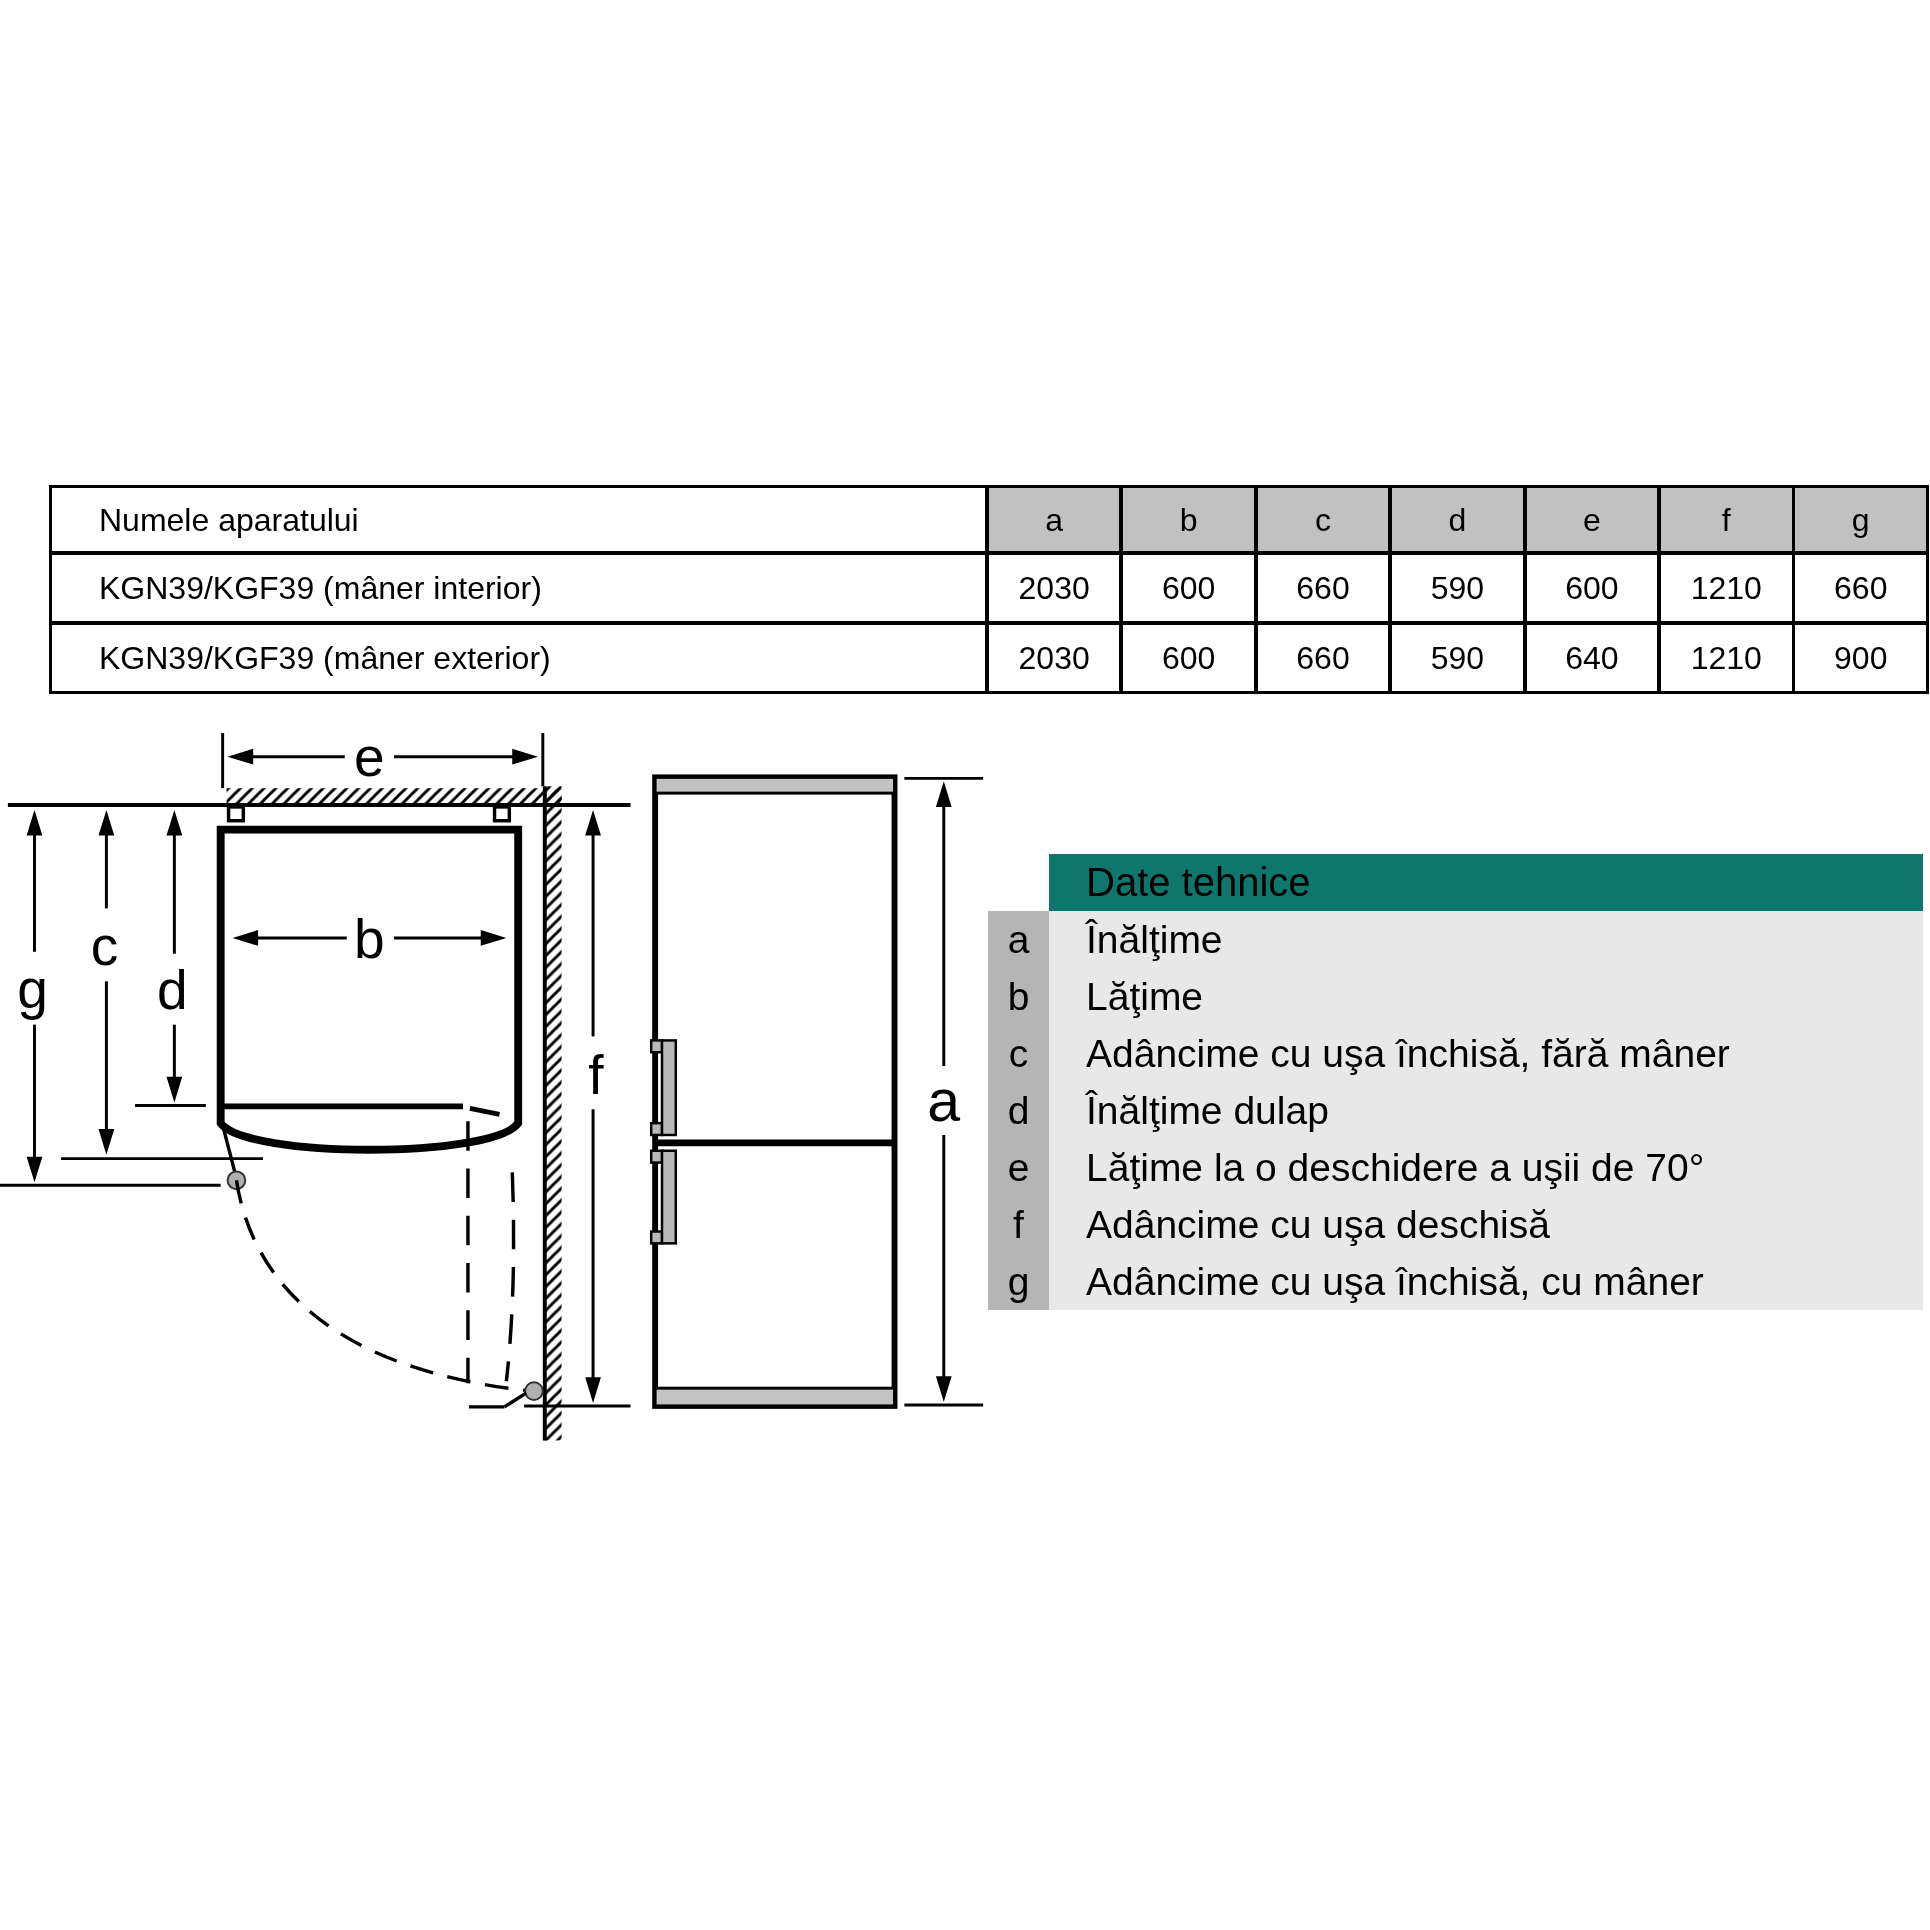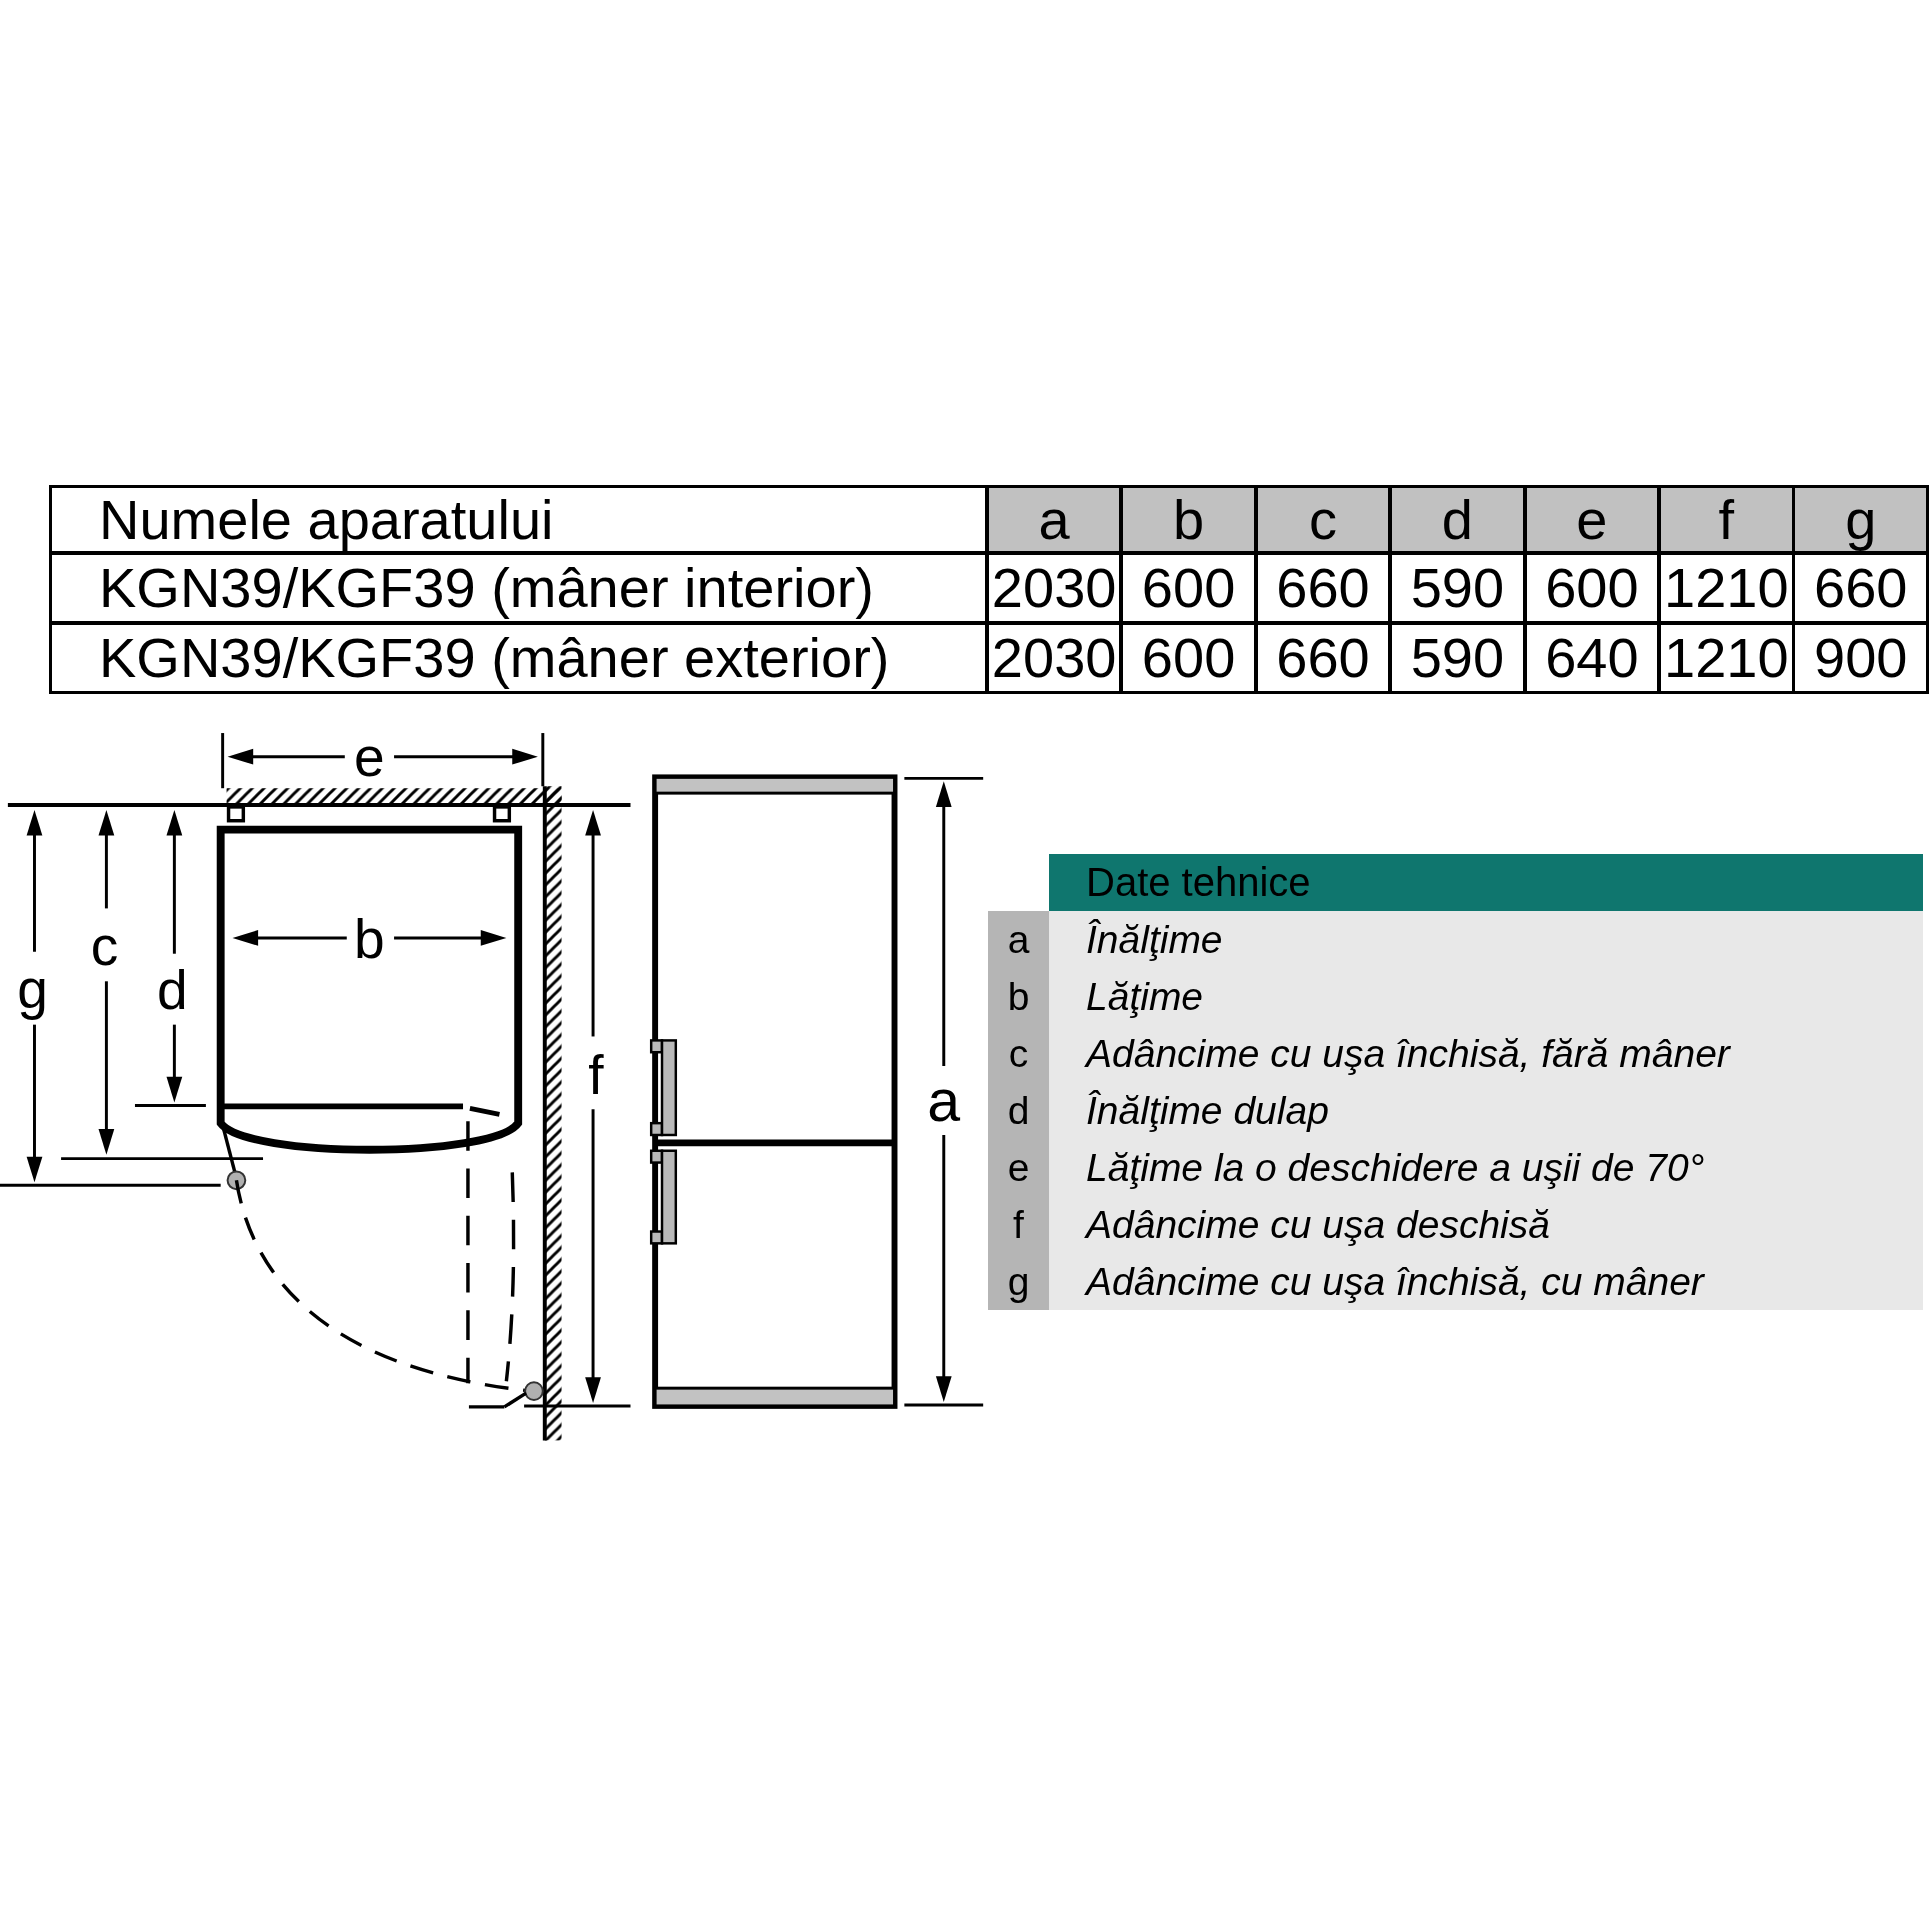--- a/index.html
+++ b/index.html
@@ -10,39 +10,39 @@
   
   .dims-table {
     position: absolute; left: 49px; top: 485px; width: 1880px;
     display: grid;
     grid-template-columns: 933px repeat(7, 1fr);
     grid-template-rows: 63px 66px 66px;
     background: #000; gap: 3.9px; border: 3.9px solid #000;
   }
   .dims-table .cell {
     background: #fff; display: flex; align-items: center; justify-content: center;
-    font-size: 56px; line-height: 1;
+    font-size: 32px; line-height: 1;
   }
   .dims-table .cell.name { justify-content: flex-start; padding-left: 47px; }
   .dims-table .cell.colhead { background: #c1c1c1; }
 
   
   .legend-title {
     position: absolute; left: 1049px; top: 854px; width: 874px; height: 57px;
     background: #0f766e; font-size: 40px; line-height: 57px; padding-left: 37px;
   }
   .legend-body { position: absolute; left: 988px; top: 911px; width: 935px; }
   .legend-row { display: flex; height: 57px; }
   .legend-key {
     width: 61px; background: #b5b5b5; display: flex;
     align-items: center; justify-content: center; font-size: 39px;
   }
   .legend-label {
     flex: 1; background: #e8e8e8; display: flex; align-items: center;
-    padding-left: 37px; font-size: 39px; font-style: italic;
+    padding-left: 37px; font-size: 39px;
   }
 
   
   .footer-note { position: absolute; left: 1564px; top: 1399px; font-size: 45px; }
 
   
   .diagram-svg { position: absolute; left: 0; top: 591px; }
   .dim-label { font-family: "Liberation Sans", sans-serif; font-size: 56px; fill: #000; }
 </style>
 </head>

